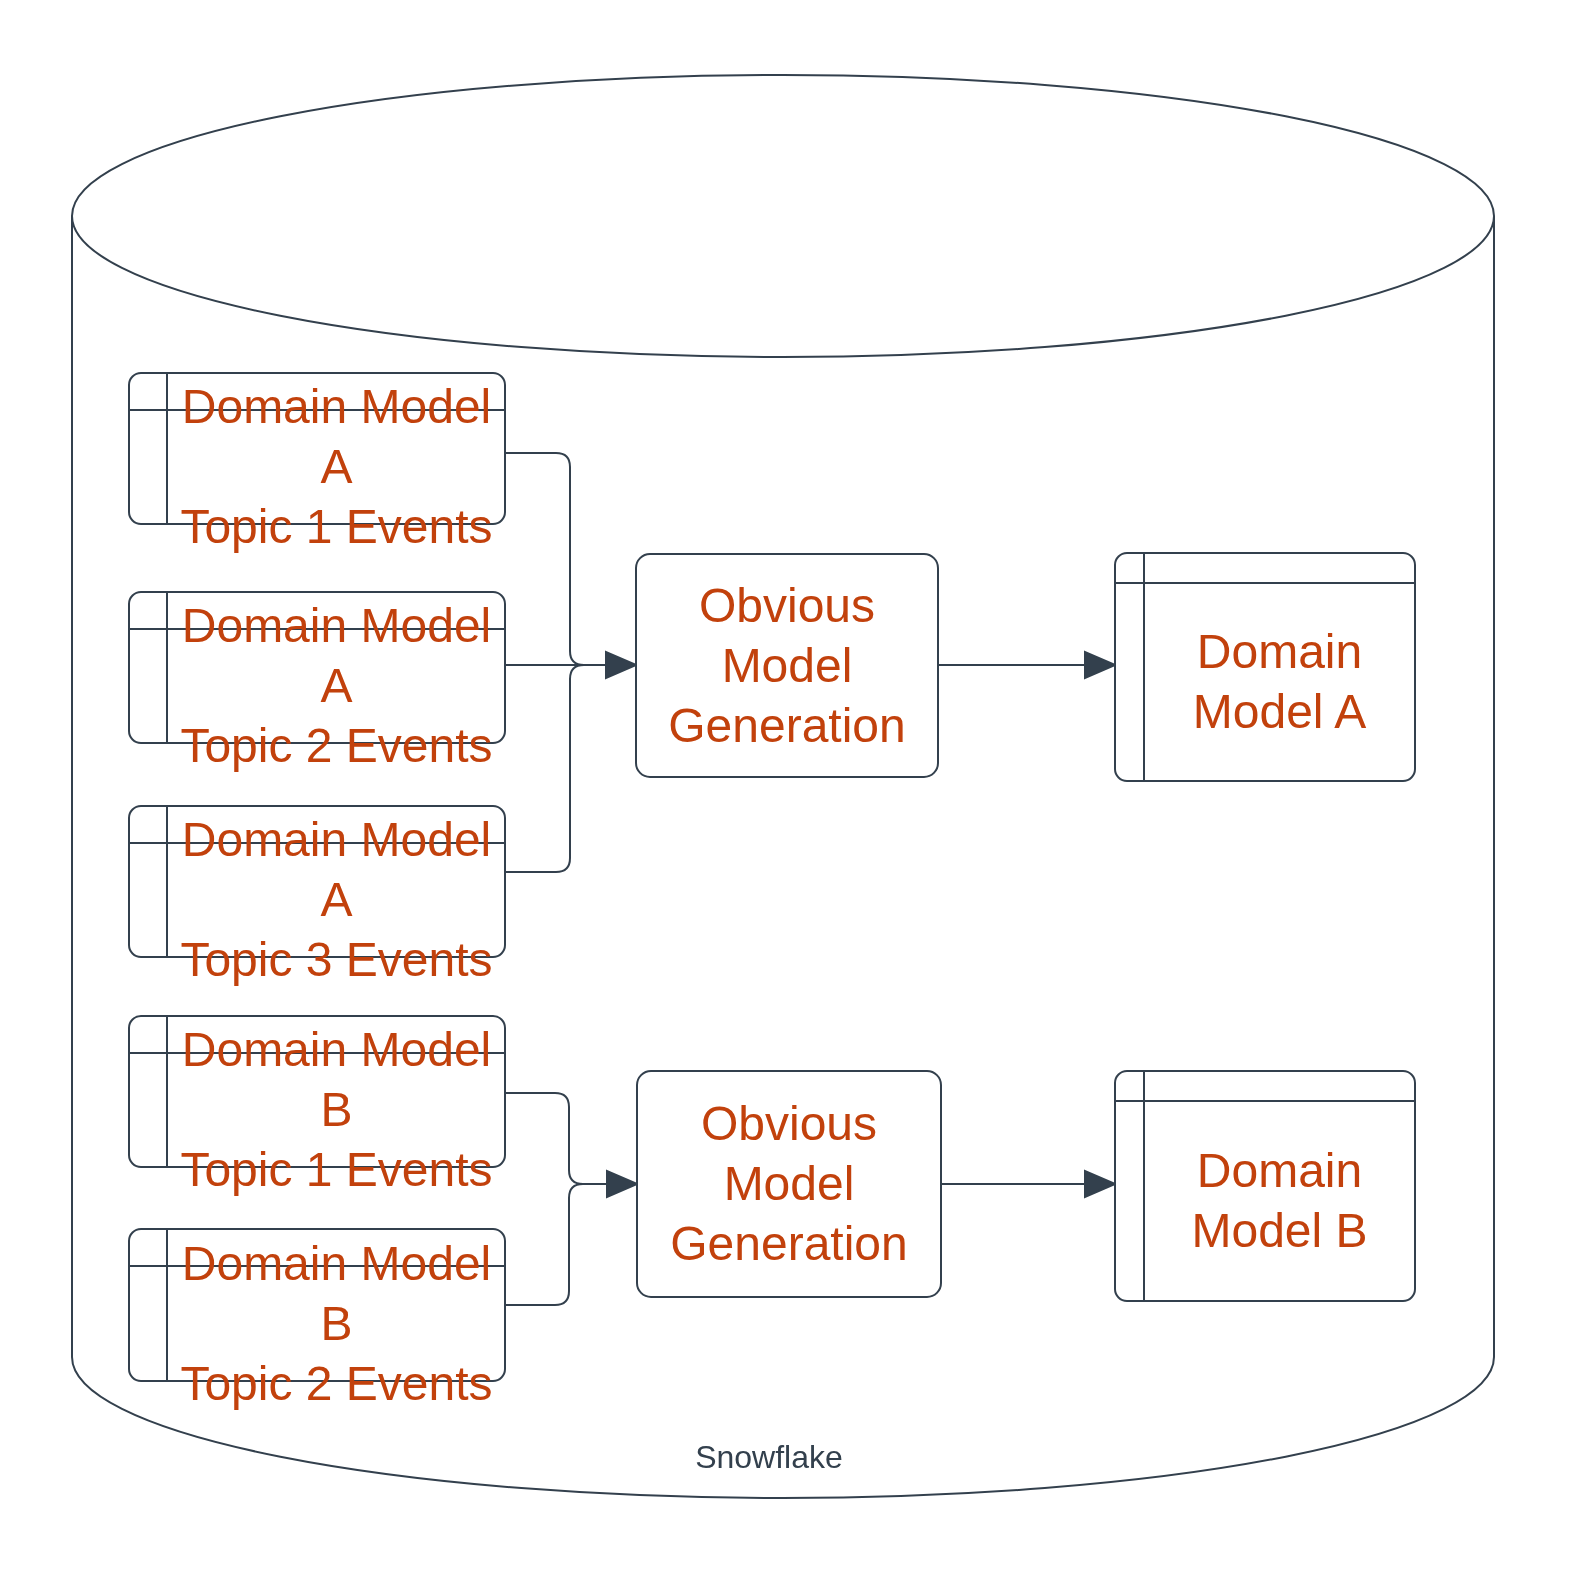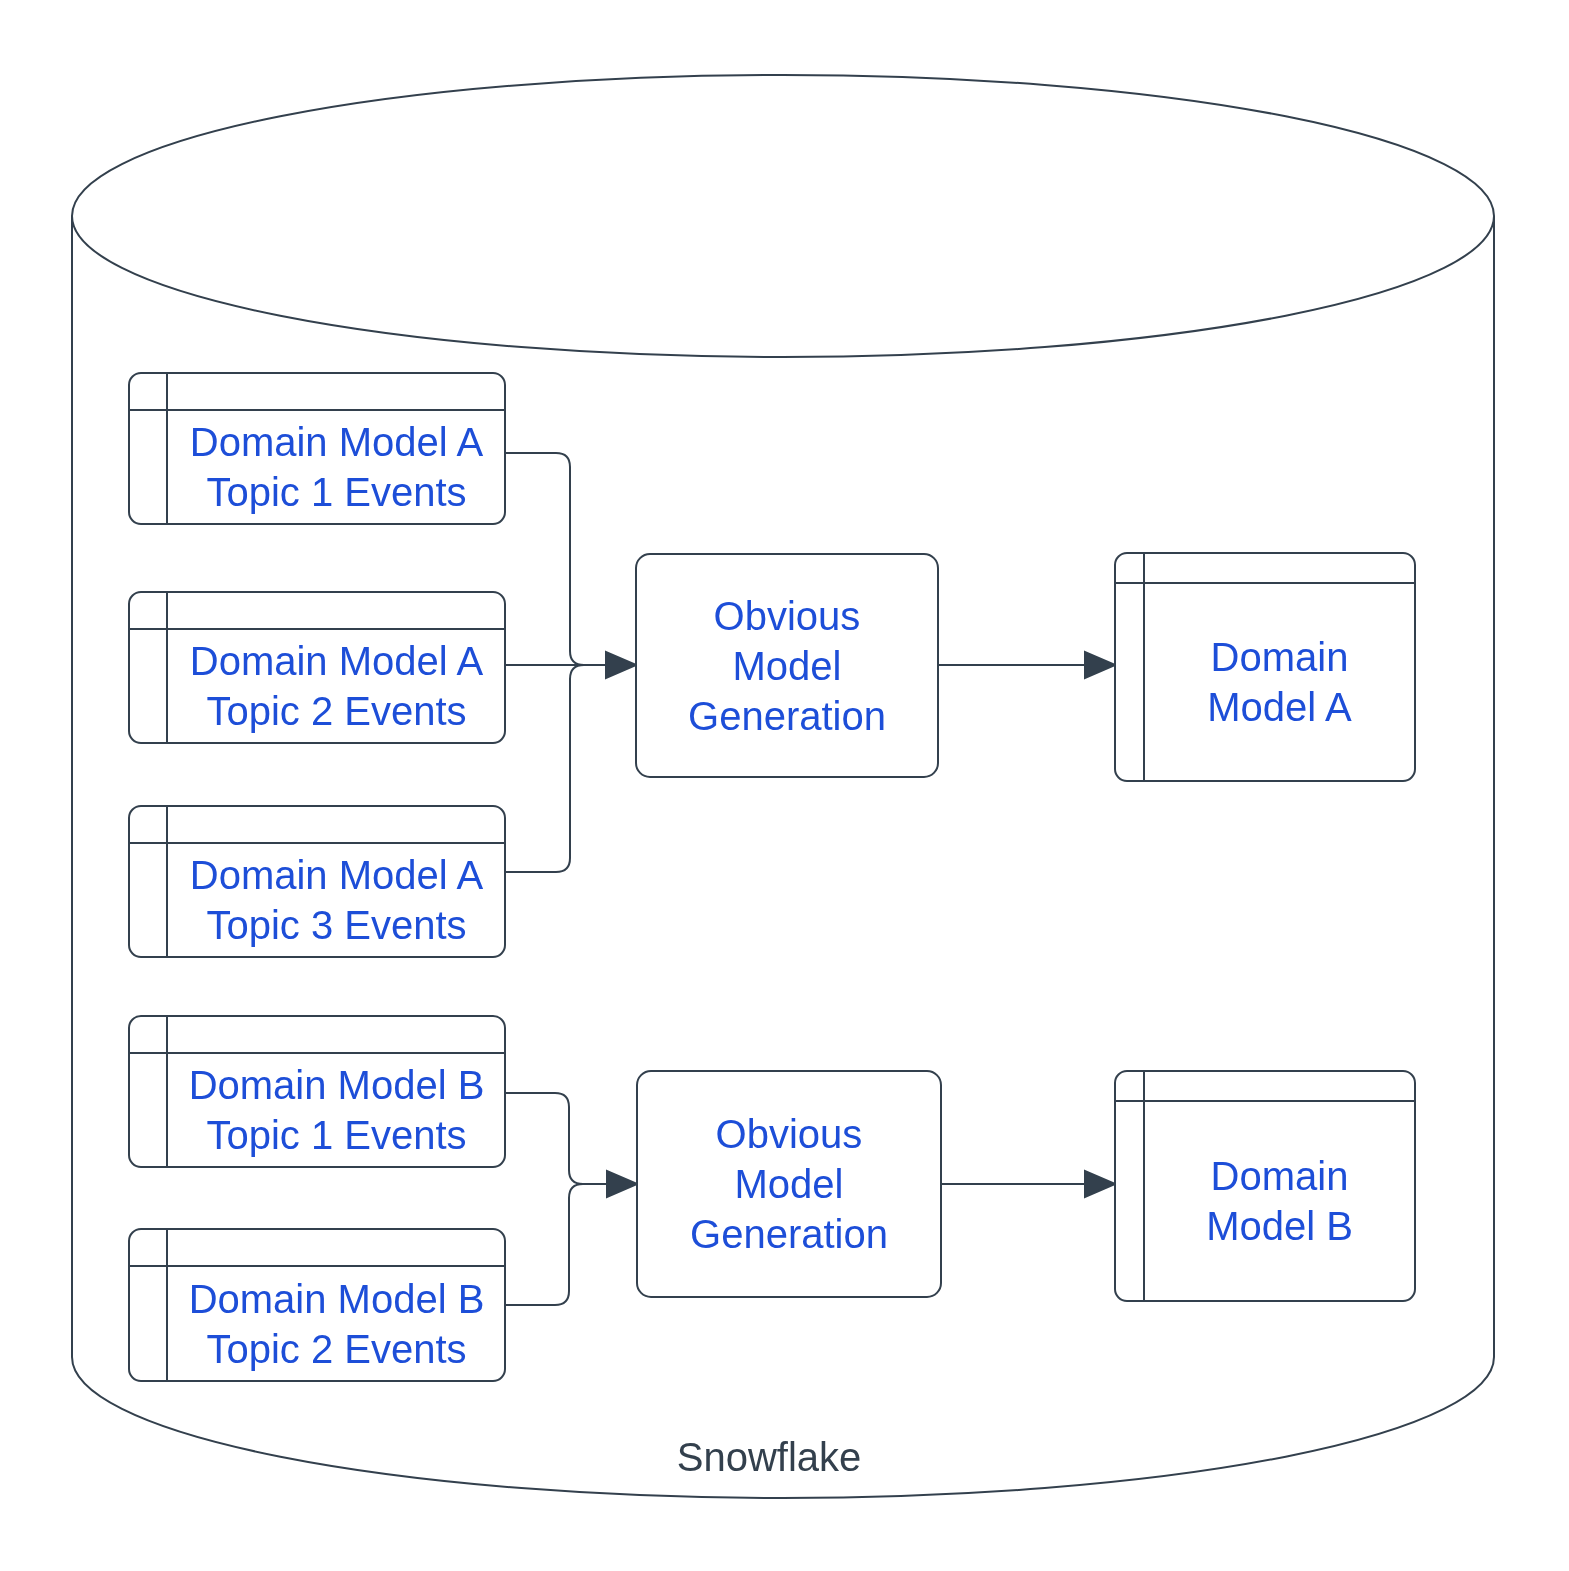--- a/index.html
+++ b/index.html
@@ -20,36 +20,36 @@
     left: 0;
     top: 0;
   }
   .label {
     position: absolute;
     display: flex;
     align-items: center;
     justify-content: center;
     text-align: center;
     white-space: pre-line;
-    color: #1d4ed8;
-    font-size: 40px;
+    color: #c2410c;
+    font-size: 48px;
     line-height: 1.25;
     pointer-events: none;
   }
   .container-label {
     position: absolute;
     left: 0;
     width: 1538px;
     top: 1432px;
     height: 50px;
     display: flex;
     align-items: center;
     justify-content: center;
     color: #33404d;
-    font-size: 40px;
+    font-size: 32px;
   }
 </style>
 </head>
 <body>
 
 <div class="canvas">
 
   <svg width="1569" height="1571" viewBox="0 0 1569 1571">
     <g stroke="#33404d" stroke-width="2" fill="none">
 

